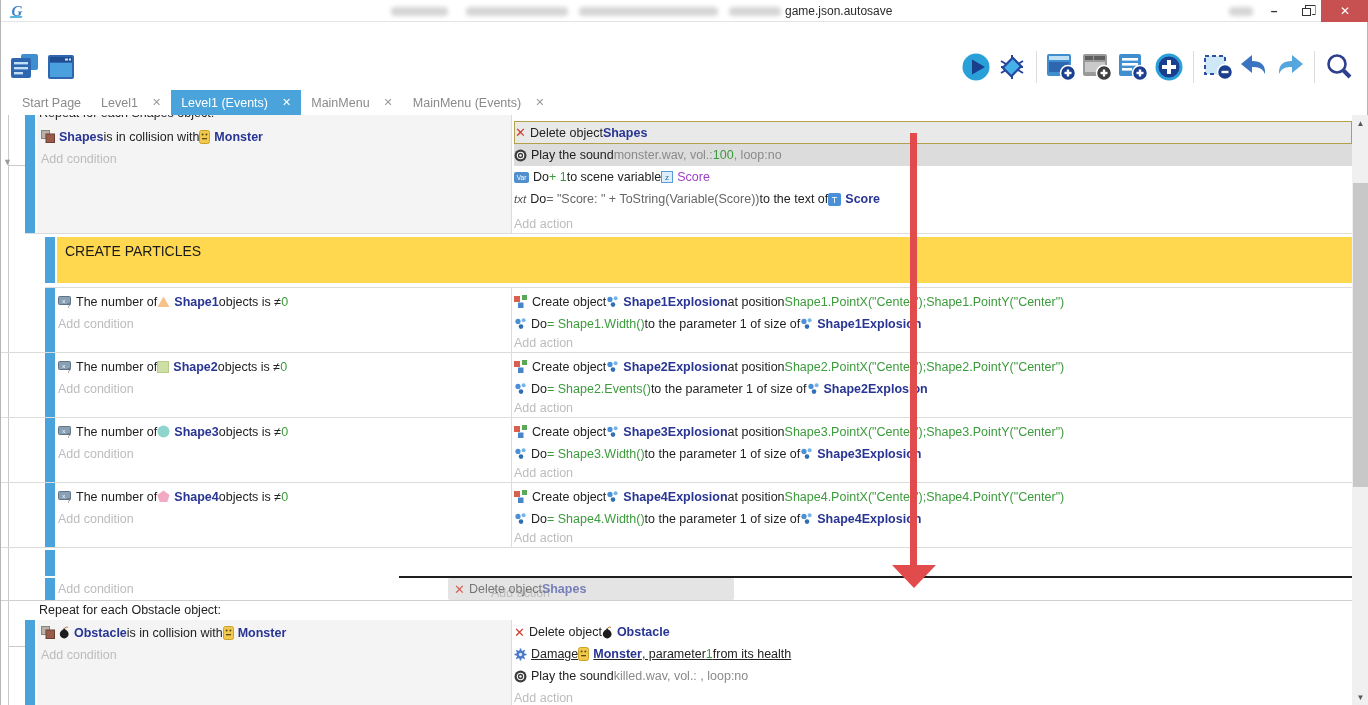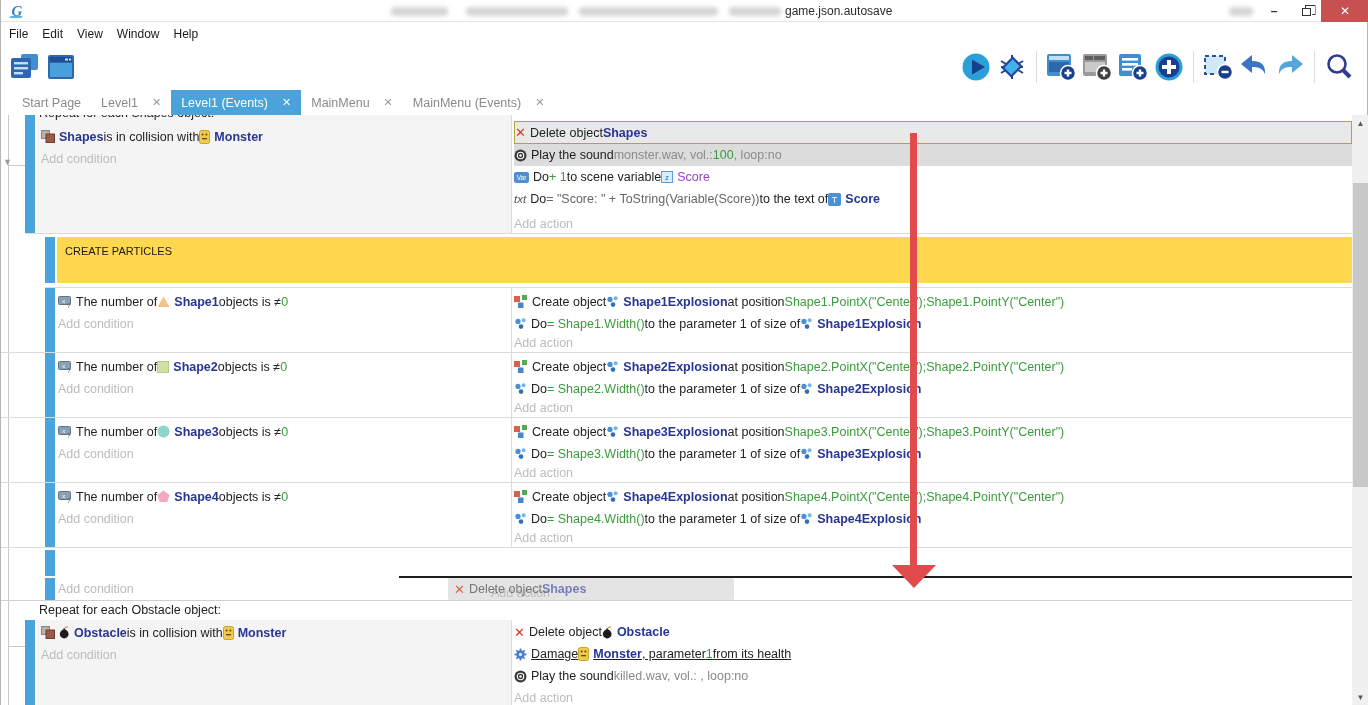--- a/index.html
+++ b/index.html
@@ -58,21 +58,21 @@
   .icon-txt { font-style:italic; color:#555; font-size:11.5px; margin-right:4px; }
   .icon-delx { color:#cf3a2c; font-weight:bold; font-size:13px; margin-right:4px; line-height:1; }
 
   .handle-main { position:absolute; left:24px; width:10px; background:#4ba3dc; }
   .handle-sub { position:absolute; left:44px; width:10px; background:#4ba3dc; }
   .cond-bg-main { position:absolute; left:36px; width:474px; background:#f4f4f4; }
   .col-divider { position:absolute; width:1px; background:#dcdcdc; left:510px; }
   .hline { position:absolute; height:1px; background:#dcdcdc; }
   .repeat-label { position:absolute; font-size:12.5px; color:#222; white-space:nowrap; }
 
-  .comment { position:absolute; left:56px; width:1295px; background:#ffd84f; font-size:11px; color:#1a1a1a; padding:5px 0 0 8px; line-height:19px; overflow:hidden; }
+  .comment { position:absolute; left:56px; width:1295px; background:#ffd84f; font-size:14px; color:#1a1a1a; padding:5px 0 0 8px; line-height:19px; overflow:hidden; }
 
   .act-selected { background:#dcdcdc; }
   .act-focus { background:#e9e9e9; border:1px solid #b5a04a; }
 
   .subrow { position:absolute; left:0; width:1368px; height:65px; border-bottom:1px solid #dcdcdc; }
 
   
   .drop-line { position:absolute; left:398px; width:953px; height:2px; background:#1e1e1e; z-index:4; }
   .ghost-box { position:absolute; left:447px; width:286px; height:22px; background:rgba(188,188,188,.5); border-radius:2px; z-index:5; display:flex; align-items:center; padding-left:6px; white-space:nowrap; font-size:12.5px; opacity:.8; }
   .ghost-box .seg-p { color:#555; } .ghost-box .seg-o { color:#5560a8; font-weight:bold; }
@@ -104,27 +104,20 @@
     <div class="blur-blob" style="left:728px;width:52px;"></div>
     <div class="win-title" style="left:784px;">game.json.autosave</div>
     <div class="blur-blob" style="left:1228px;width:24px;"></div>
     <div class="win-btn btn-min">–</div>
     <div class="win-btn btn-restore">
         <span class="restore-glyph"></span>
       </div>
     <div class="win-btn btn-close" style="background:#c75050;">✕</div>
   </div>
 
-  <div class="menubar">
-      <div class="menu-item">File</div>
-      <div class="menu-item">Edit</div>
-      <div class="menu-item">View</div>
-      <div class="menu-item">Window</div>
-      <div class="menu-item">Help</div>
-    </div>
 
   <div class="toolbar">
     <div class="tb-group tb-left">
         <div class="tb-btn">
           <svg width="32" height="30">
             <rect x="12" y="2" width="17" height="16" rx="2" fill="#3f8fd0"></rect>
             <rect x="2" y="6" width="20" height="20" rx="2" fill="#2f66b0"></rect>
             <rect x="5" y="10" width="14" height="2.4" fill="#bfe0f5"></rect>
             <rect x="5" y="15" width="14" height="2.4" fill="#bfe0f5"></rect>
             <rect x="5" y="20" width="9" height="2.4" fill="#bfe0f5"></rect>
@@ -453,21 +446,21 @@
           </div>
     <div class="row" style="left:513px;top:25px;width:838px;">
             <span class="icon">
               <svg width="13" height="13">
                 <circle cx="4" cy="4.4" r="2.6" fill="#4a90d9"></circle>
                 <circle cx="9.6" cy="3.2" r="2" fill="#77b5e8"></circle>
                 <circle cx="7" cy="9.6" r="2.3" fill="#2f6fb5"></circle>
               </svg>
             </span>
             <span class="seg-p">Do </span>
-            <span class="seg-g">= Shape2.Width()</span>
+            <span class="seg-g">= Shape2.Events()</span>
             <span class="seg-p"> to the parameter 1 of size of </span>
             <span class="icon">
               <svg width="13" height="13">
                 <circle cx="4" cy="4.4" r="2.6" fill="#4a90d9"></circle>
                 <circle cx="9.6" cy="3.2" r="2" fill="#77b5e8"></circle>
                 <circle cx="7" cy="9.6" r="2.3" fill="#2f6fb5"></circle>
               </svg>
             </span>
             <span class="seg-o">Shape2Explosion</span>
           </div>

